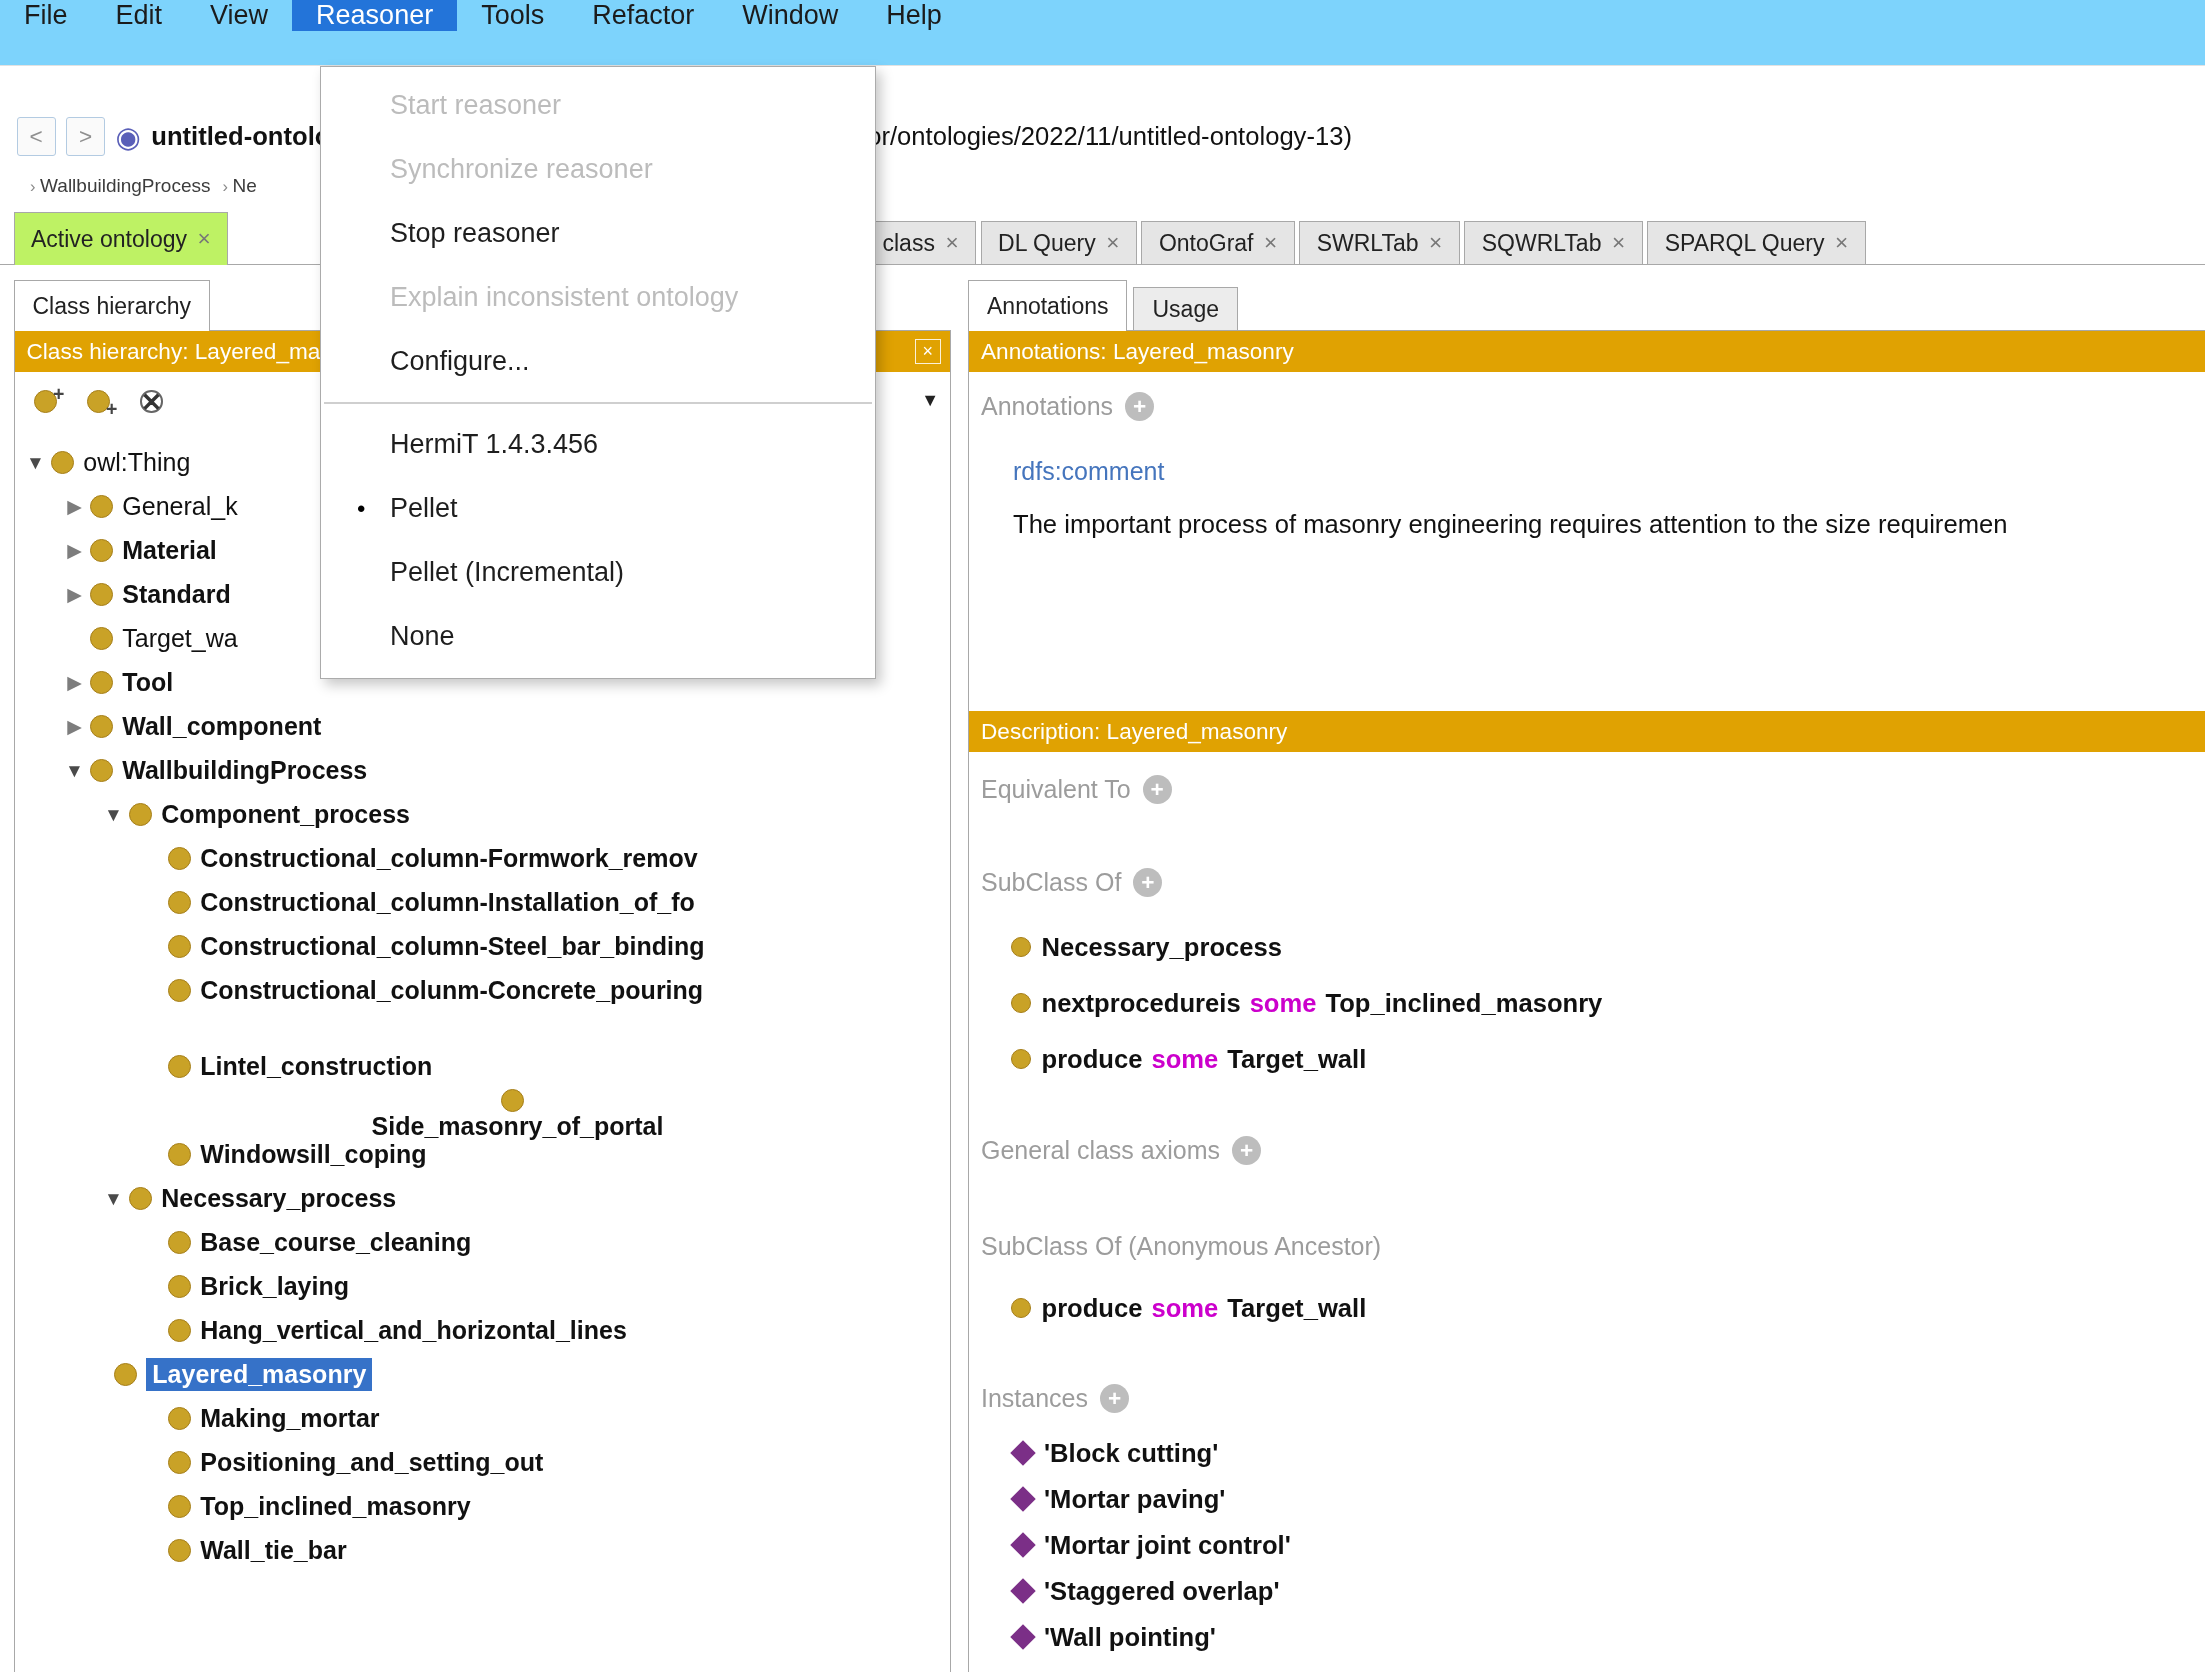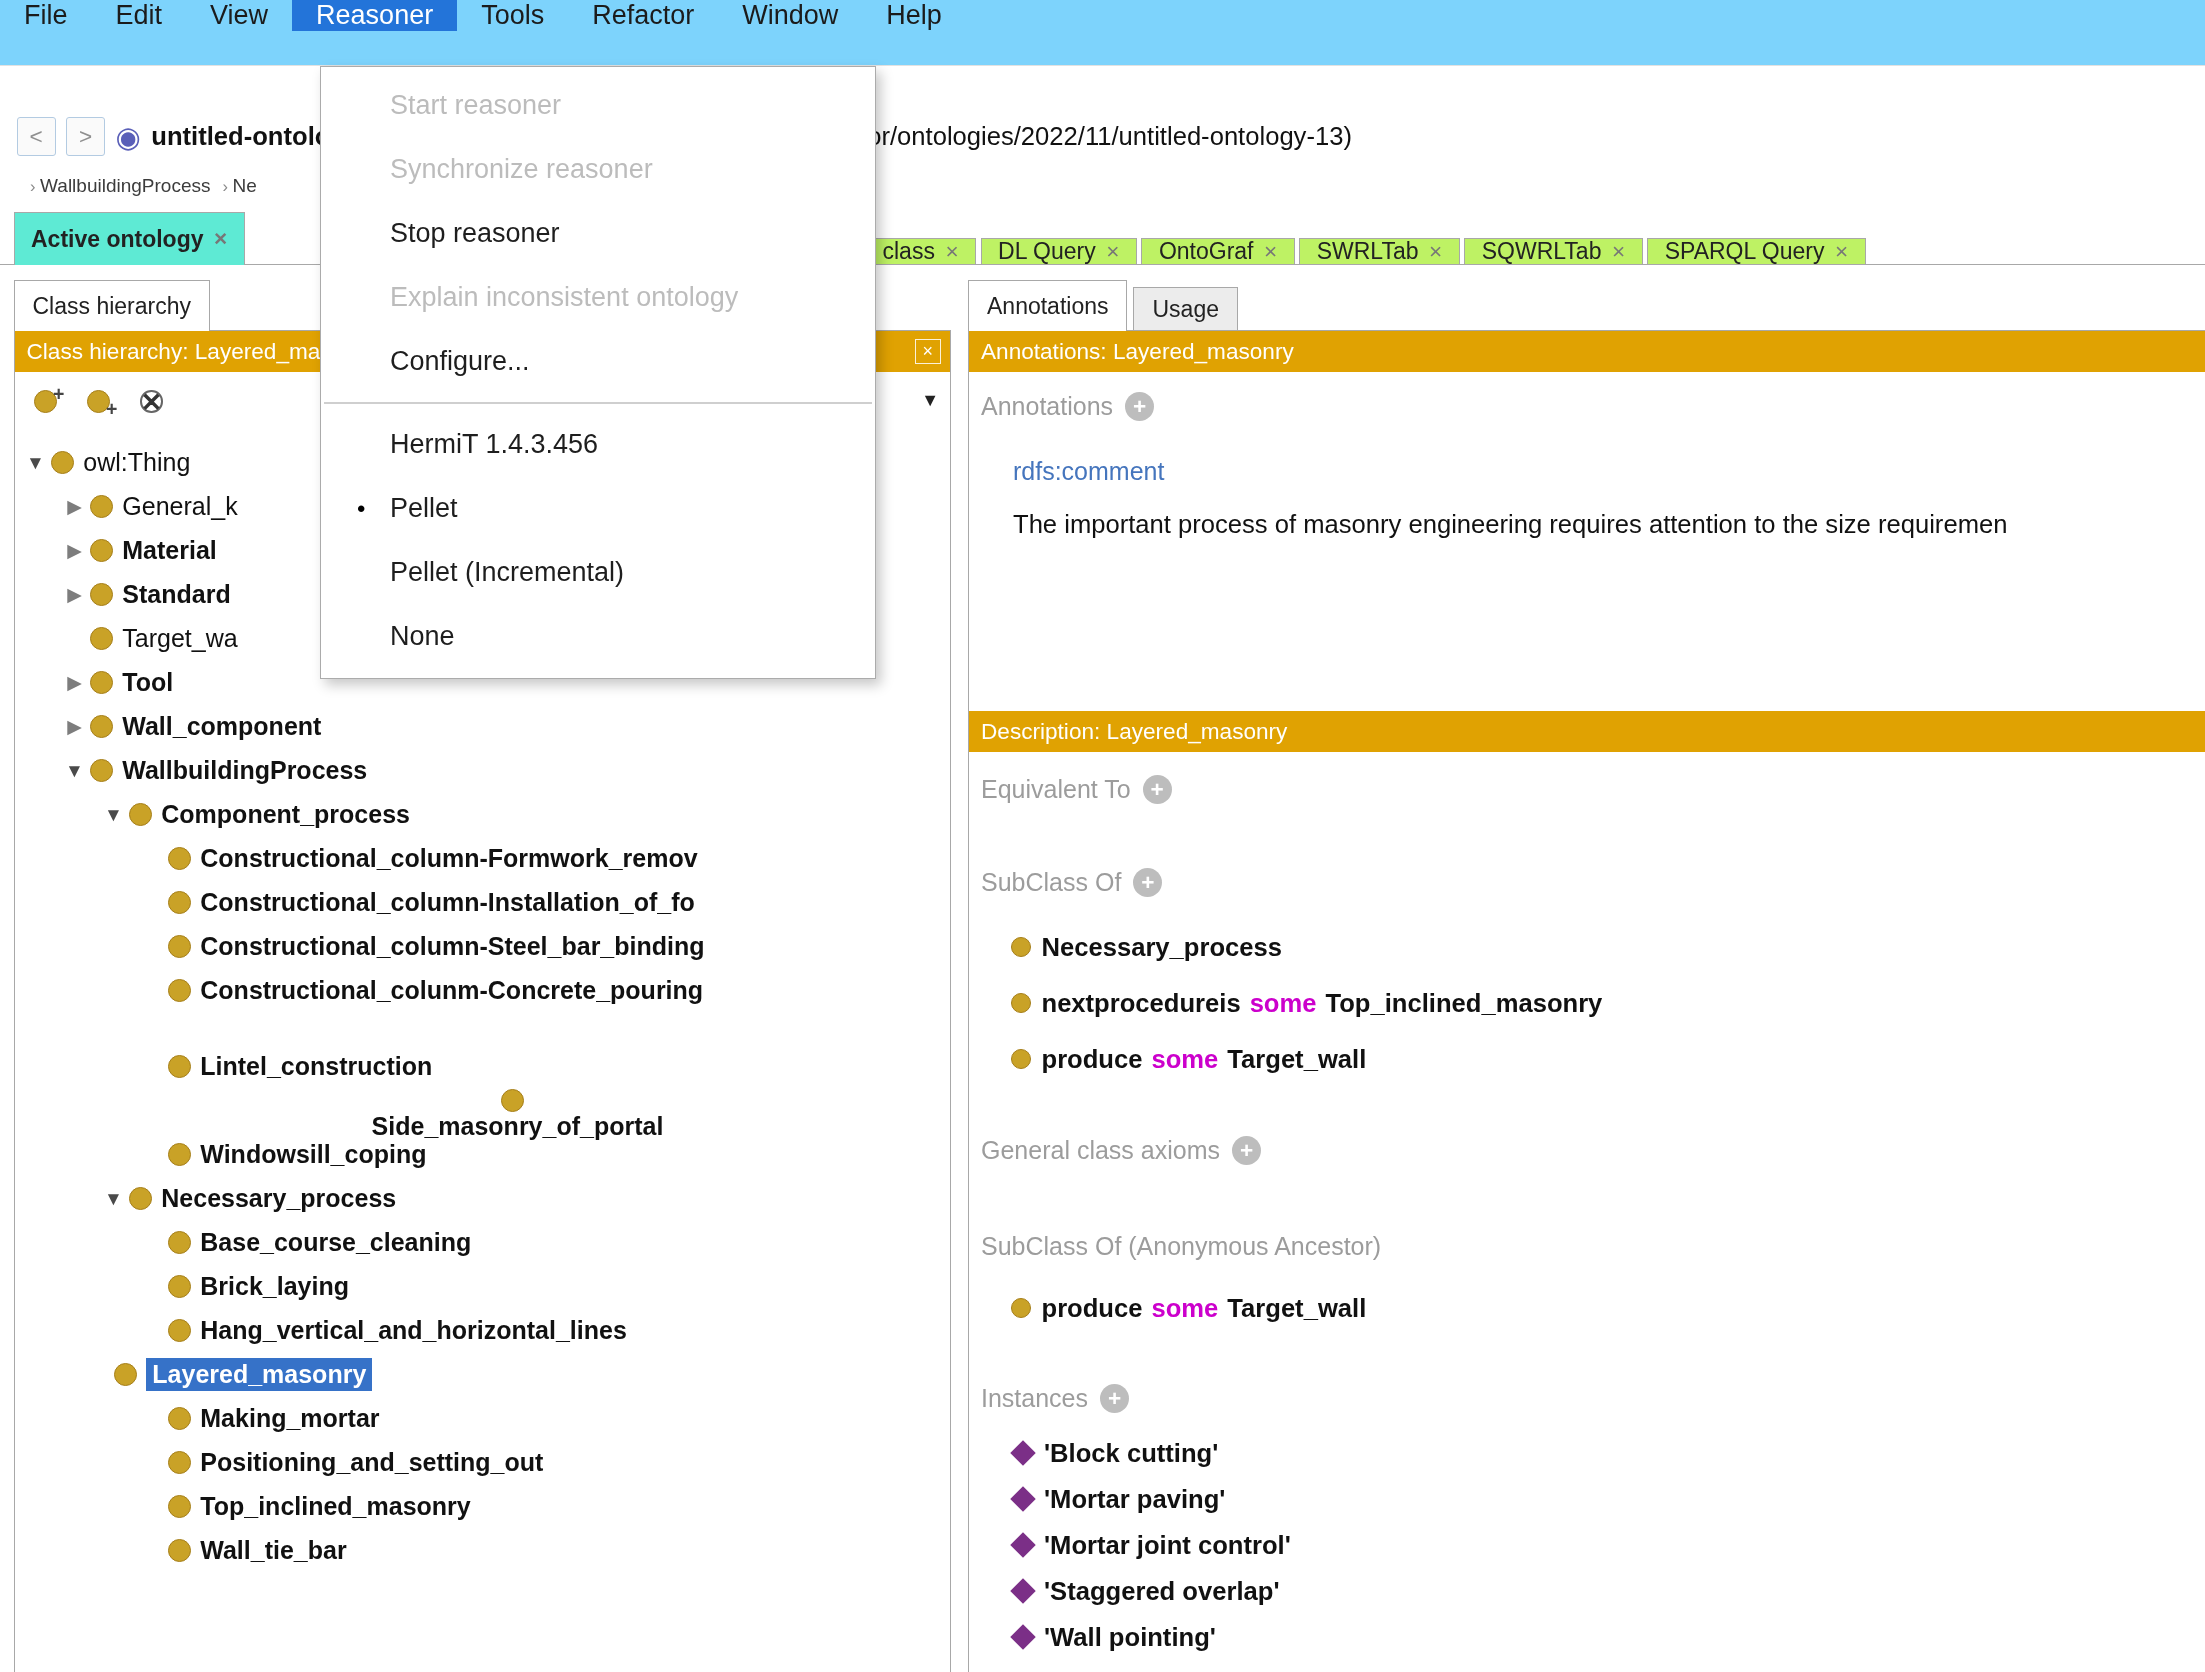--- a/index.html
+++ b/index.html
@@ -26,23 +26,23 @@
                 font-size:19px; color:#3c3c3c; gap:4.5px; }
   .crumb-sep { color:#8a8a8a; font-size:16.5px; margin-left:7.5px; }
 
   
   .tabs-row { position:absolute; left:0; top:211px; width:100%; height:54px; }
   .tabs-row::after { content:""; position:absolute; left:0; right:0; bottom:0; height:0;
                      border-bottom:1.5px solid #a8a8a8; }
   .tab-strip-left, .tab-strip-right { position:absolute; bottom:0; display:flex; align-items:flex-end; gap:4.5px; }
   .tab-strip-left { left:13.5px; }
   .tab-strip-right { left:865px; }
-  .tab { height:27px; background:#bef264; border:1.5px solid #a8a8a8; display:flex; align-items:center;
+  .tab { height:44px; background:#e5e5e5; border:1.5px solid #a8a8a8; display:flex; align-items:center;
          padding:0 16.5px; font-size:23px; color:#222; gap:10.5px; white-space:nowrap; position:relative; z-index:1; }
-  .tab.selected { height:53px; background:#5eead4; border-bottom:none; z-index:2;font-weight:bold; }
+  .tab.selected { height:53px; background:#bef264; border-bottom:none; z-index:2; }
   .tab-close { color:#777; font-size:22.6px; }
 
   
   .left-panel  { position:absolute; left:13.5px;  top:280px; width:937px; bottom:0; }
   .right-panel { position:absolute; left:968px; top:280px; right:0; bottom:0; }
   .subtabs { position:absolute; left:0; top:0; height:51px; display:flex; align-items:flex-end; gap:6px; z-index:3; }
   .subtab { height:44px; background:#ececec; border:1.5px solid #a8a8a8; display:flex; align-items:center;
             padding:0 18px; font-size:23px; color:#222; white-space:nowrap; }
   .subtab.selected { height:51px; background:#ffffff; border-bottom:none; }
   .panel-body { position:absolute; left:0; top:50px; right:0; bottom:0; background:#ffffff;

